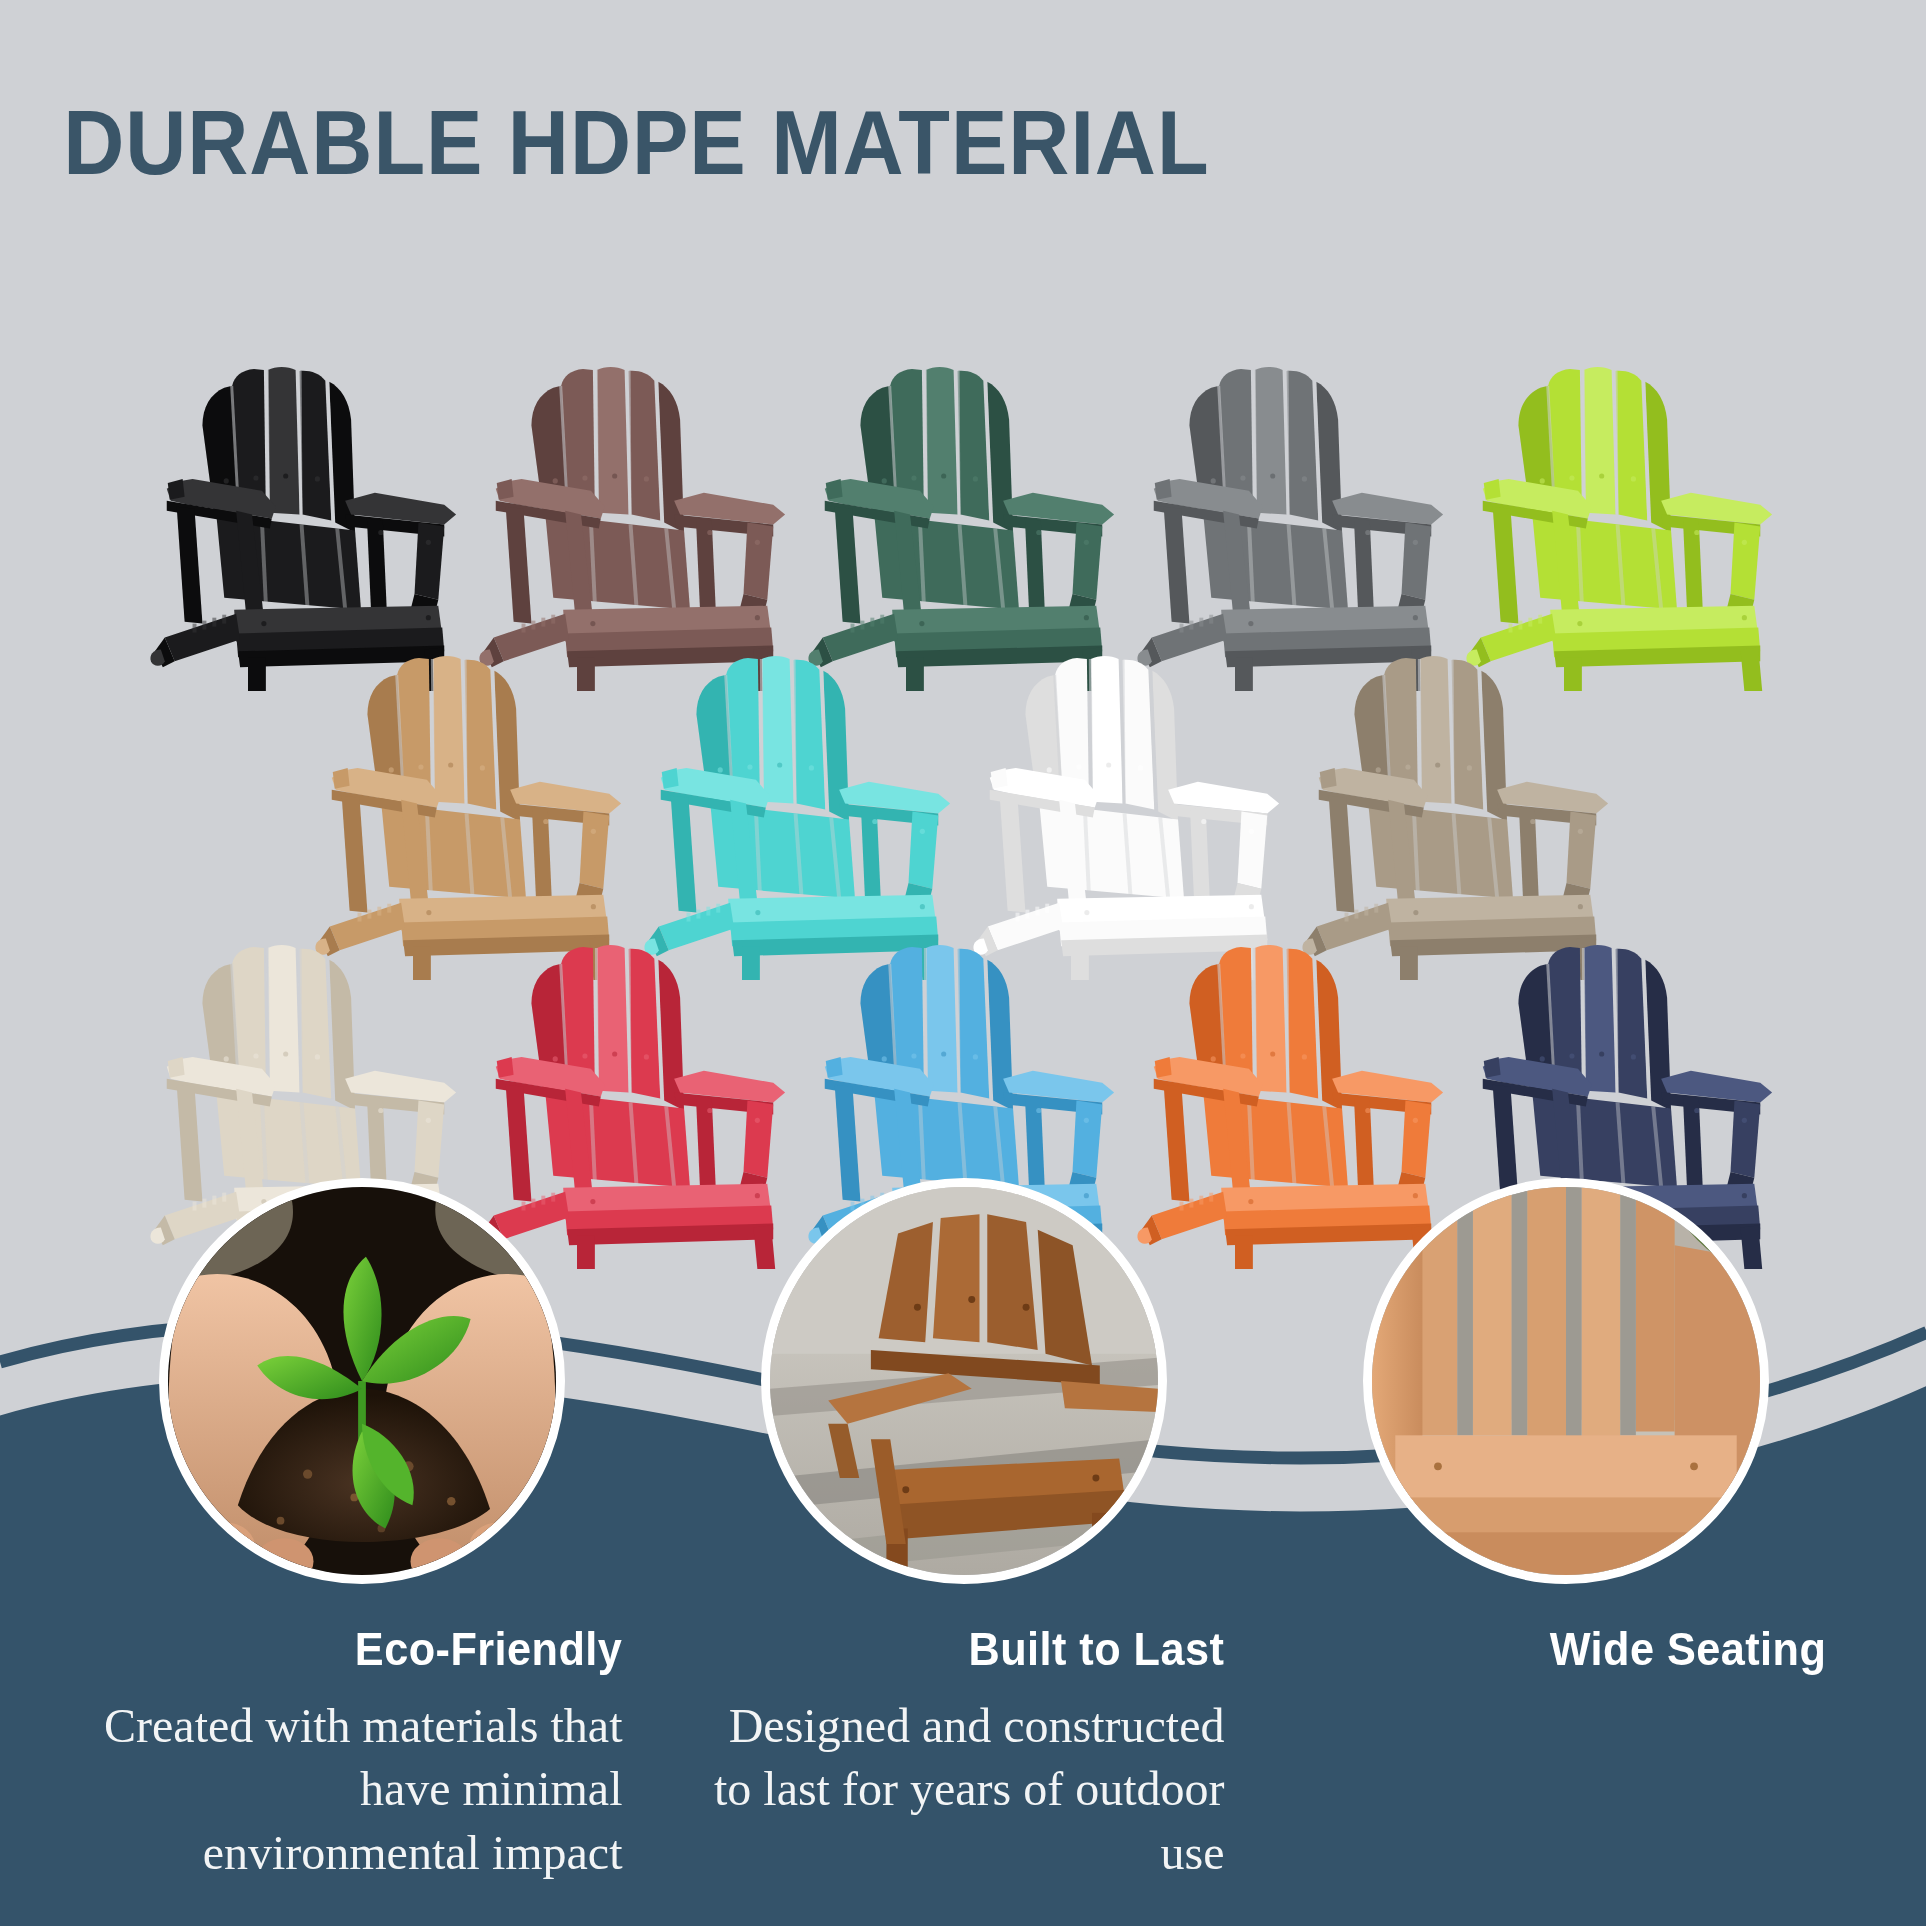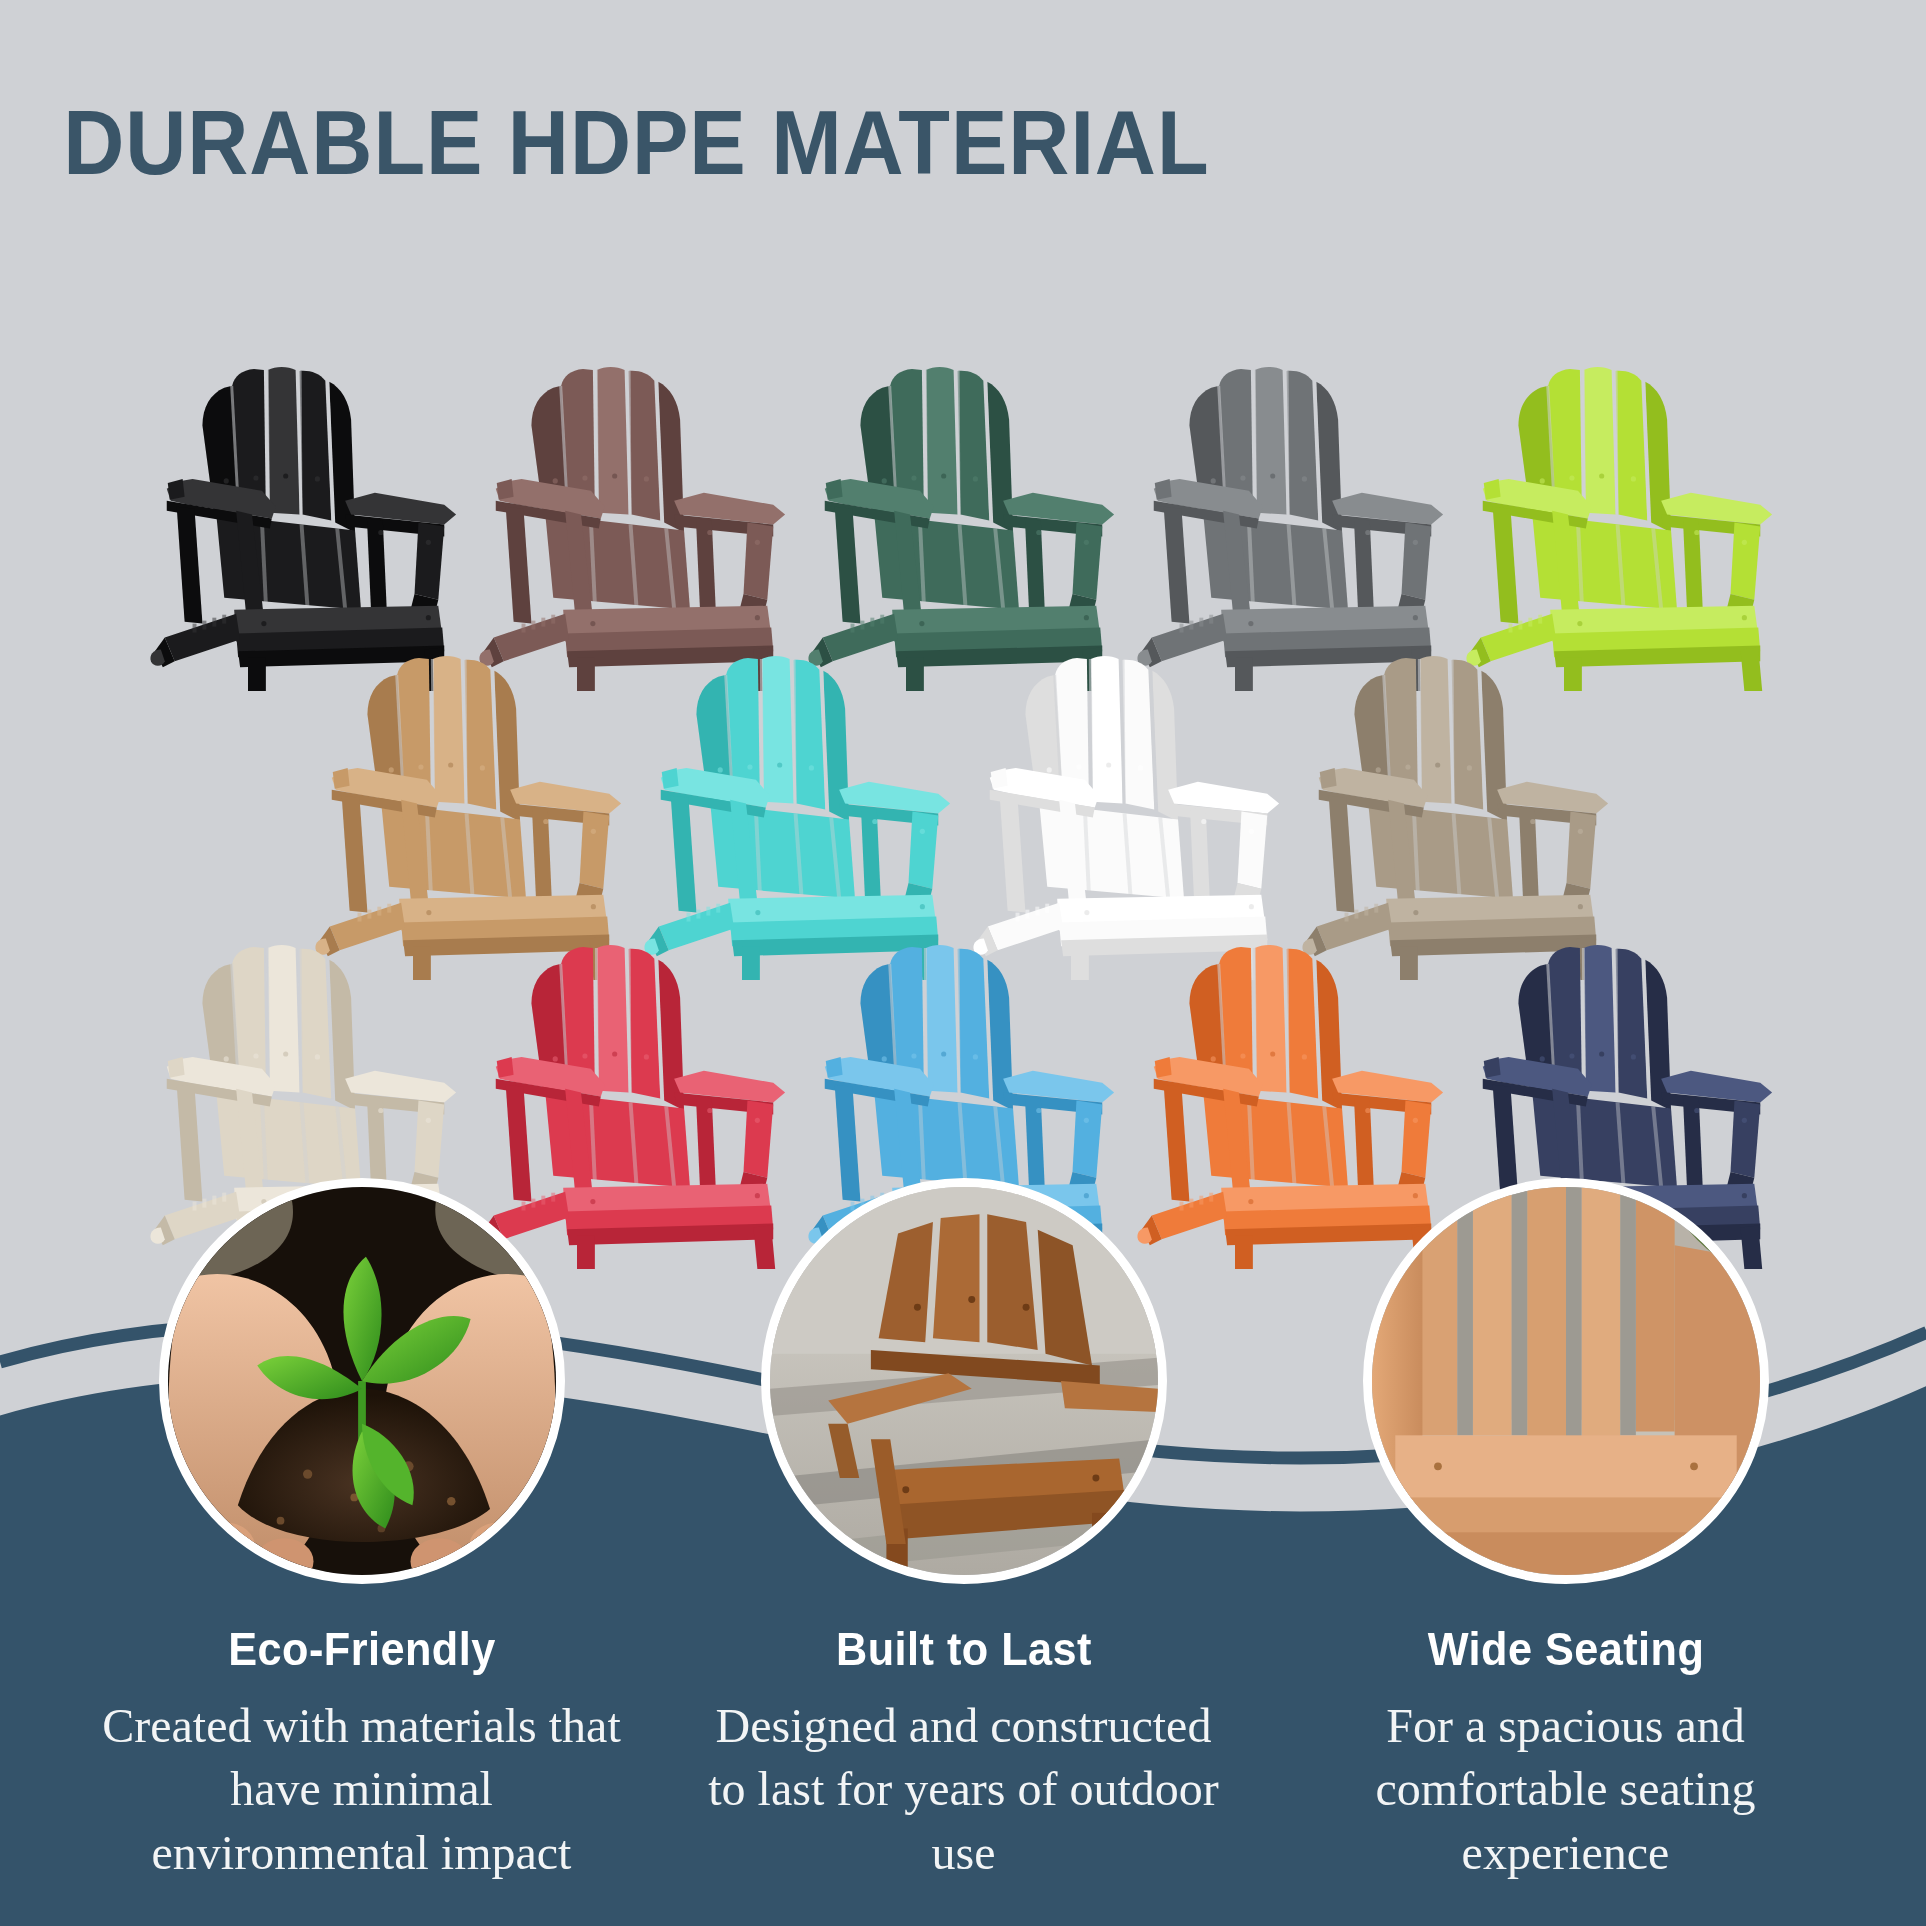--- a/index.html
+++ b/index.html
@@ -56,21 +56,21 @@
   .features {
     position: absolute;
     left: 0;
     top: 1178px;
     width: 1927px;
     z-index: 5;
     display: flex;
     justify-content: center;
     gap: 48px;
   }
-  .feature { width: 554px; text-align: center; position: relative; }
+  .feature { width: 554px; text-align: right; position: relative; }
   .circle {
     width: 406px; height: 406px;
     margin: 0 auto;
     border-radius: 50%;
     border: 9px solid #ffffff;
     overflow: hidden;
     position: relative;
     background: #b9bcc0;
   }
   .circle svg { display: block; width: 100%; height: 100%; }
@@ -1278,17 +1278,16 @@
         <rect x="12" y="160" width="176" height="20" fill="#d79d6e"></rect>
         <rect x="12" y="178" width="176" height="22" fill="#c98c5d"></rect>
 
         <circle cx="34" cy="144" r="2" fill="#a9713f"></circle>
         <circle cx="166" cy="144" r="2" fill="#a9713f"></circle>
         <circle cx="34" cy="188" r="2" fill="#a9713f"></circle>
         <circle cx="166" cy="188" r="2" fill="#a9713f"></circle>
       </svg>
     </div>
     <div class="feature-title">Wide Seating</div>
-    <div class="feature-desc">For a spacious and comfortable seating experience</div>
   </div>
 
 </div>
 
 
 </body></html>

